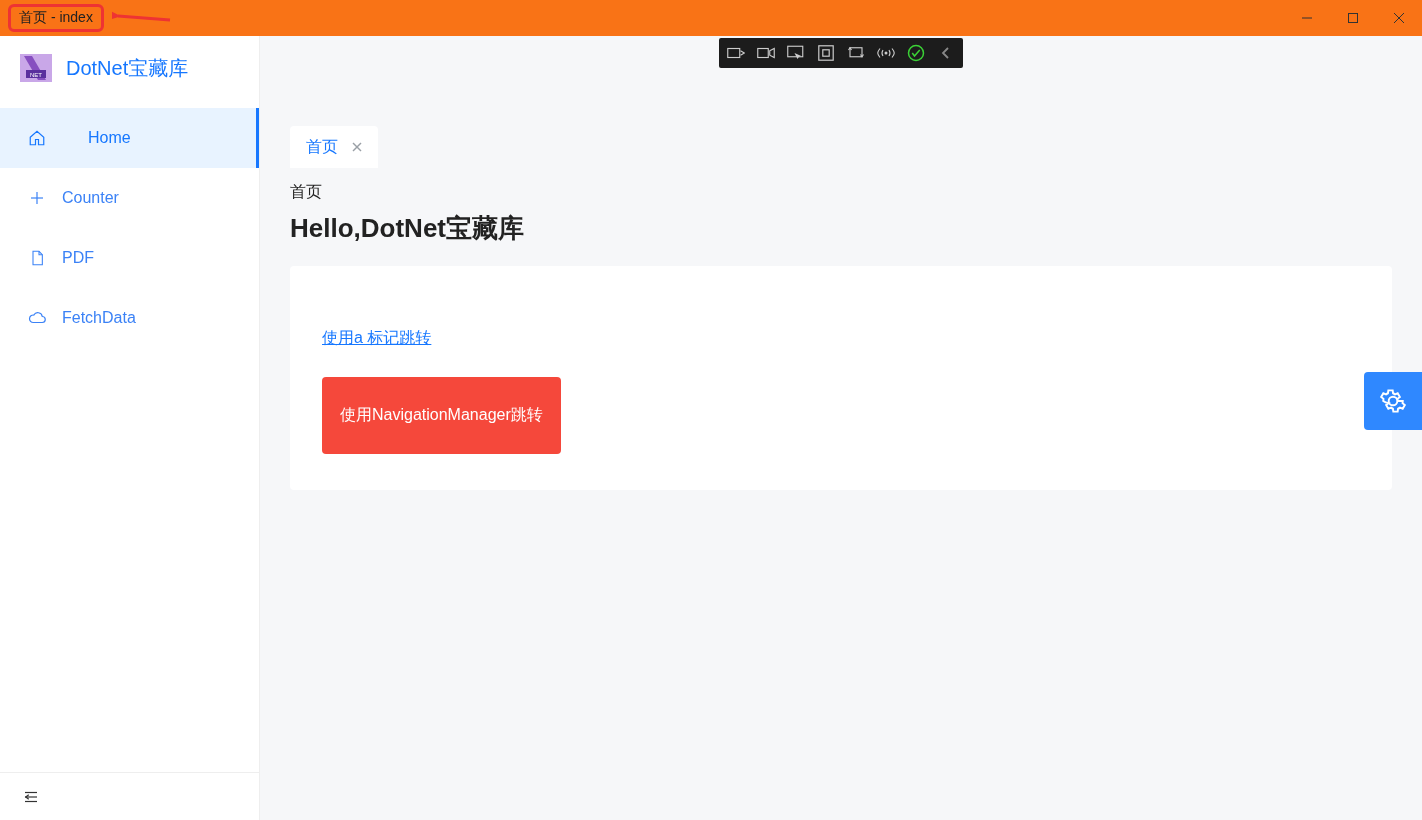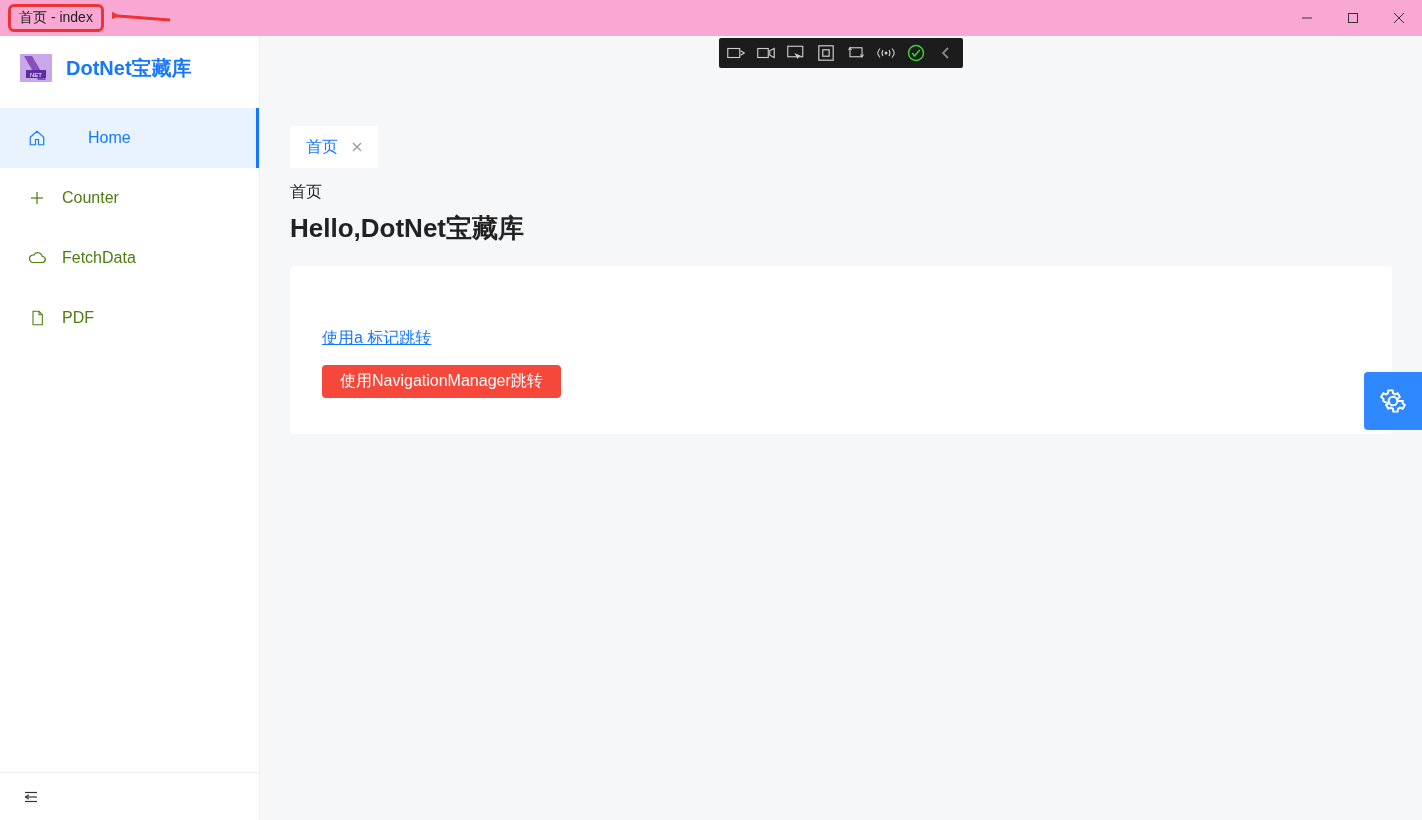--- a/index.html
+++ b/index.html
@@ -1,35 +1,35 @@
 <!DOCTYPE html>
 <html><head>
 <meta charset="utf-8">
 <style>
   * { box-sizing: border-box; margin: 0; padding: 0; }
   body { font-family: "Microsoft YaHei", "Segoe UI", Arial, sans-serif; font-size: 14px; color: #222; background: #fff; }
   .root { width: 1422px; height: 820px; position: relative; display: flex; flex-direction: column; overflow: hidden; }
 
   
-  .titlebar { height: 36px; background: #f9a8d4; display: flex; align-items: center; padding-left: 8px; position: relative; }
+  .titlebar { height: 36px; background: #f97316; display: flex; align-items: center; padding-left: 8px; position: relative; }
   .title-box { border: 3px solid #e33; border-radius: 6px; padding: 2px 8px; font-size: 14px; background: transparent; }
   .win-controls { position: absolute; right: 0; top: 0; height: 36px; display: flex; }
   .win-btn { width: 46px; height: 36px; display: flex; align-items: center; justify-content: center; color: #333; }
   .arrow-annot { position: absolute; left: 112px; top: 6px; width: 60px; height: 24px; pointer-events:none; }
 
   
   .body-wrap { flex: 1; display: flex; min-height: 0; }
 
   
   .sidebar { width: 260px; background: #fff; display: flex; flex-direction: column; border-right: 1px solid #eee; }
   .brand { display: flex; align-items: center; gap: 12px; padding: 14px 18px 14px 18px; }
   .brand-logo { width: 36px; height: 36px; }
-  .brand-title { font-size: 20px; font-weight: 700; color: #1677ff; }
+  .brand-title { font-size: 20px; font-weight: 400; color: #1677ff; }
   .nav { flex: 1; padding-top: 8px; }
-  .nav-item { display: flex; align-items: center; gap: 16px; height: 60px; padding: 0 28px; font-size: 16px; color: #4d7c0f; cursor: pointer; position: relative; }
+  .nav-item { display: flex; align-items: center; gap: 16px; height: 60px; padding: 0 28px; font-size: 16px; color: #3b82f6; cursor: pointer; position: relative; }
   .nav-item.active { background: #e8f3ff; color: #1677ff; gap: 42px; }
   .nav-item.active::after { content:""; position:absolute; right:0; top:0; bottom:0; width:3px; background:#1677ff; }
   .nav-icon { width: 18px; height: 18px; display:flex; align-items:center; justify-content:center; flex-shrink:0; }
   .sidebar-footer { height: 48px; border-top: 1px solid #eee; display:flex; align-items:center; padding-left: 22px; }
 
   
   .content { flex: 1; background: #a16207; position: relative; display:flex; flex-direction:column; min-width:0; }
   .topbar { height: 56px; background: #f6f7f9; border-bottom: 1px solid transparent; position: relative; }
 
   
@@ -46,21 +46,21 @@
   .tab-label { color:#1677ff; }
   .tab-close { margin-left: 14px; color:#9aa0a6; cursor:pointer; font-size:14px; }
 
   .breadcrumb { padding: 14px 30px 8px 30px; font-size:16px; color:#222; }
   .heading { padding: 0 30px 10px 30px; font-size: 26px; font-weight:700; }
   .welcome { padding: 6px 30px 20px 30px; font-size:17px; color: #34c724; }
 
   
   .card { margin: 10px 30px 30px 30px; background:#fff; border-radius:4px; padding: 62px 32px 36px 32px; }
   .link-a { color:#1677ff; font-size:16px; cursor:pointer; display:inline-block;text-decoration:underline; }
-  .btn-danger { margin-top: 16px; background:#f5483b; color:#fff; font-size:16px; padding: 6px 18px; border:none; border-radius:4px; cursor:pointer; }
+  .btn-danger { margin-top: 28px; background:#f5483b; color:#fff; font-size:16px; padding: 28px 18px; border:none; border-radius:4px; cursor:pointer; }
 
   
   .gear-tab { position:absolute; right:0; top:336px; width:58px; height:58px; background:#2f88ff; border-radius:4px 0 0 4px; display:flex; align-items:center; justify-content:center; color:#fff; }
 
   svg { display:block; }
 </style>
 </head>
 <body>
 
 <div class="root">
@@ -124,34 +124,34 @@
           <span class="nav-icon">
             <svg width="16" height="16" viewBox="0 0 24 24">
                 <line x1="12" y1="3" x2="12" y2="21" stroke="currentColor" stroke-width="1.8"></line>
                 <line x1="3" y1="12" x2="21" y2="12" stroke="currentColor" stroke-width="1.8"></line>
               </svg>
           </span>
           <span>Counter</span>
         </div>
         <div class="nav-item">
           <span class="nav-icon">
-            <svg width="18" height="18" viewBox="0 0 24 24">
-                <path d="M7 18a5 5 0 1 1 .8-9.94A6 6 0 0 1 19 10a4 4 0 0 1 0 8H7z" fill="none" stroke="currentColor" stroke-width="1.6"></path>
-              </svg>
-          </span>
-          <span>FetchData</span>
-        </div>
-        <div class="nav-item">
-          <span class="nav-icon">
             <svg width="16" height="18" viewBox="0 0 24 24">
                 <path d="M6 2h9l5 5v15H6z" fill="none" stroke="currentColor" stroke-width="1.6"></path>
                 <path d="M15 2v5h5" fill="none" stroke="currentColor" stroke-width="1.6"></path>
               </svg>
           </span>
           <span>PDF</span>
+        </div>
+        <div class="nav-item">
+          <span class="nav-icon">
+            <svg width="18" height="18" viewBox="0 0 24 24">
+                <path d="M7 18a5 5 0 1 1 .8-9.94A6 6 0 0 1 19 10a4 4 0 0 1 0 8H7z" fill="none" stroke="currentColor" stroke-width="1.6"></path>
+              </svg>
+          </span>
+          <span>FetchData</span>
         </div>
       </div>
 
       <div class="sidebar-footer">
         <span>
           <svg width="18" height="18" viewBox="0 0 24 24">
             <line x1="4" y1="6" x2="20" y2="6" stroke="#333" stroke-width="1.6"></line>
             <line x1="4" y1="12" x2="20" y2="12" stroke="#333" stroke-width="1.6"></line>
             <line x1="4" y1="18" x2="20" y2="18" stroke="#333" stroke-width="1.6"></line>
             <polyline points="9,9 5,12 9,15" fill="none" stroke="#333" stroke-width="1.6"></polyline>

